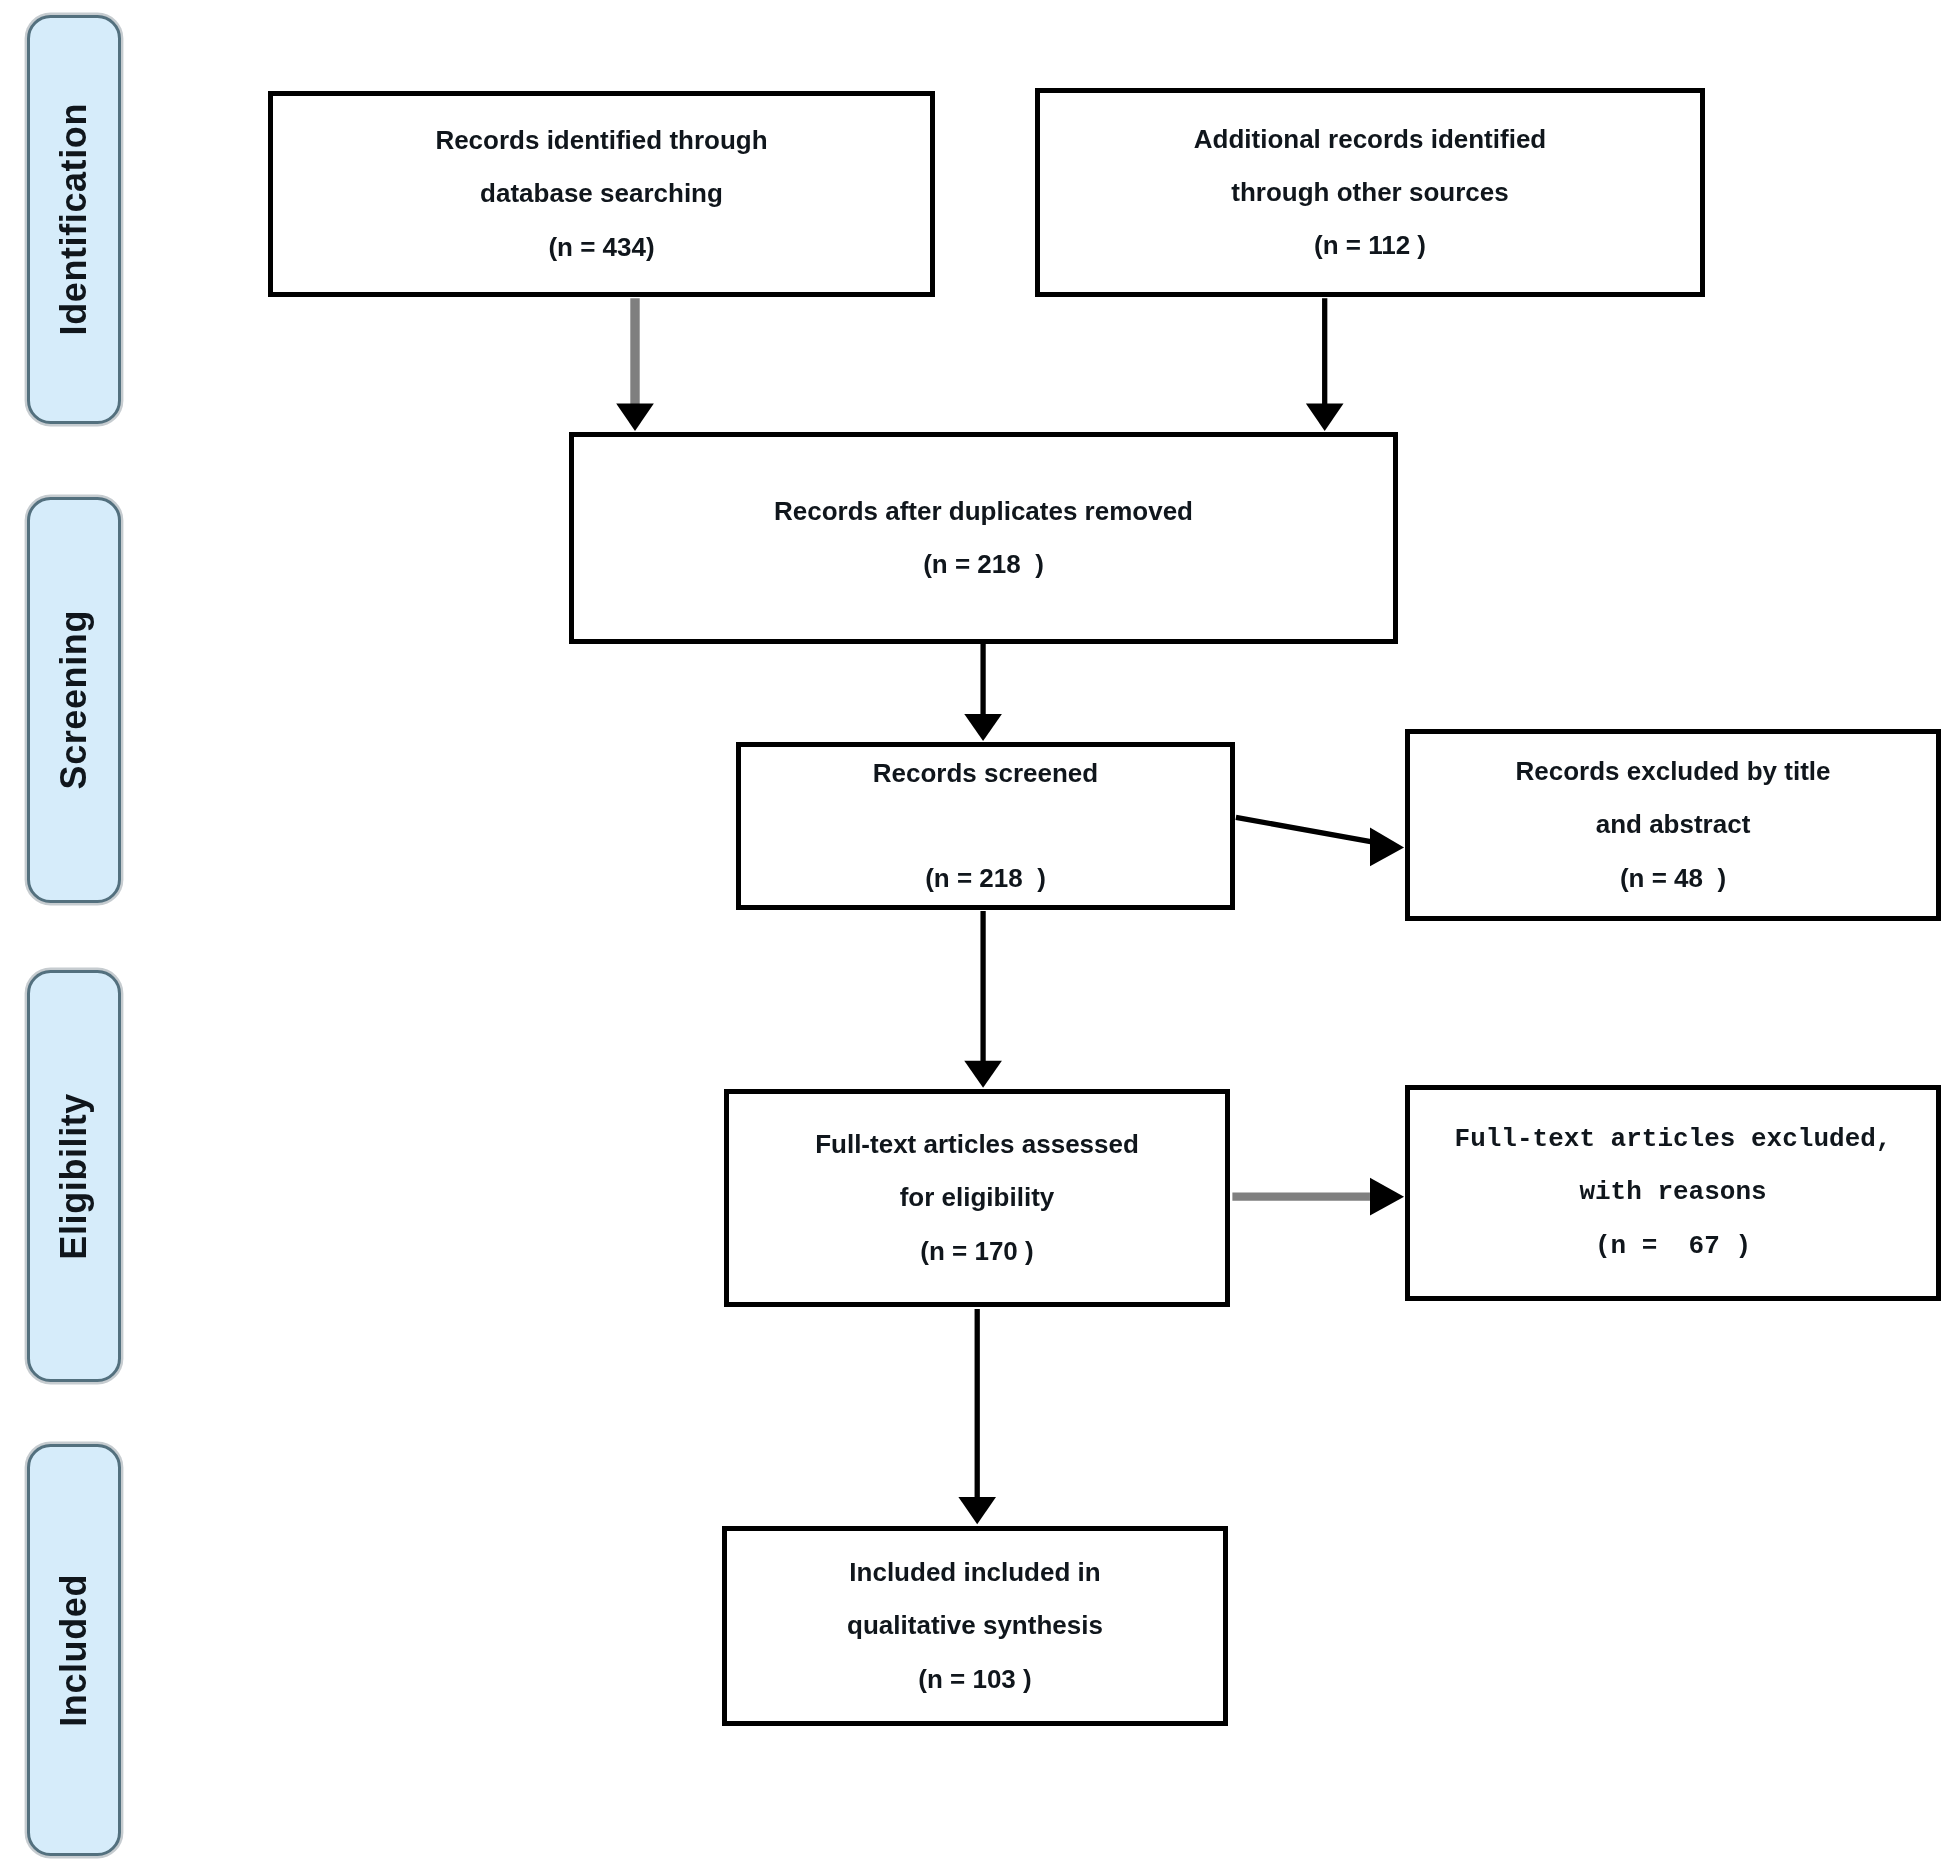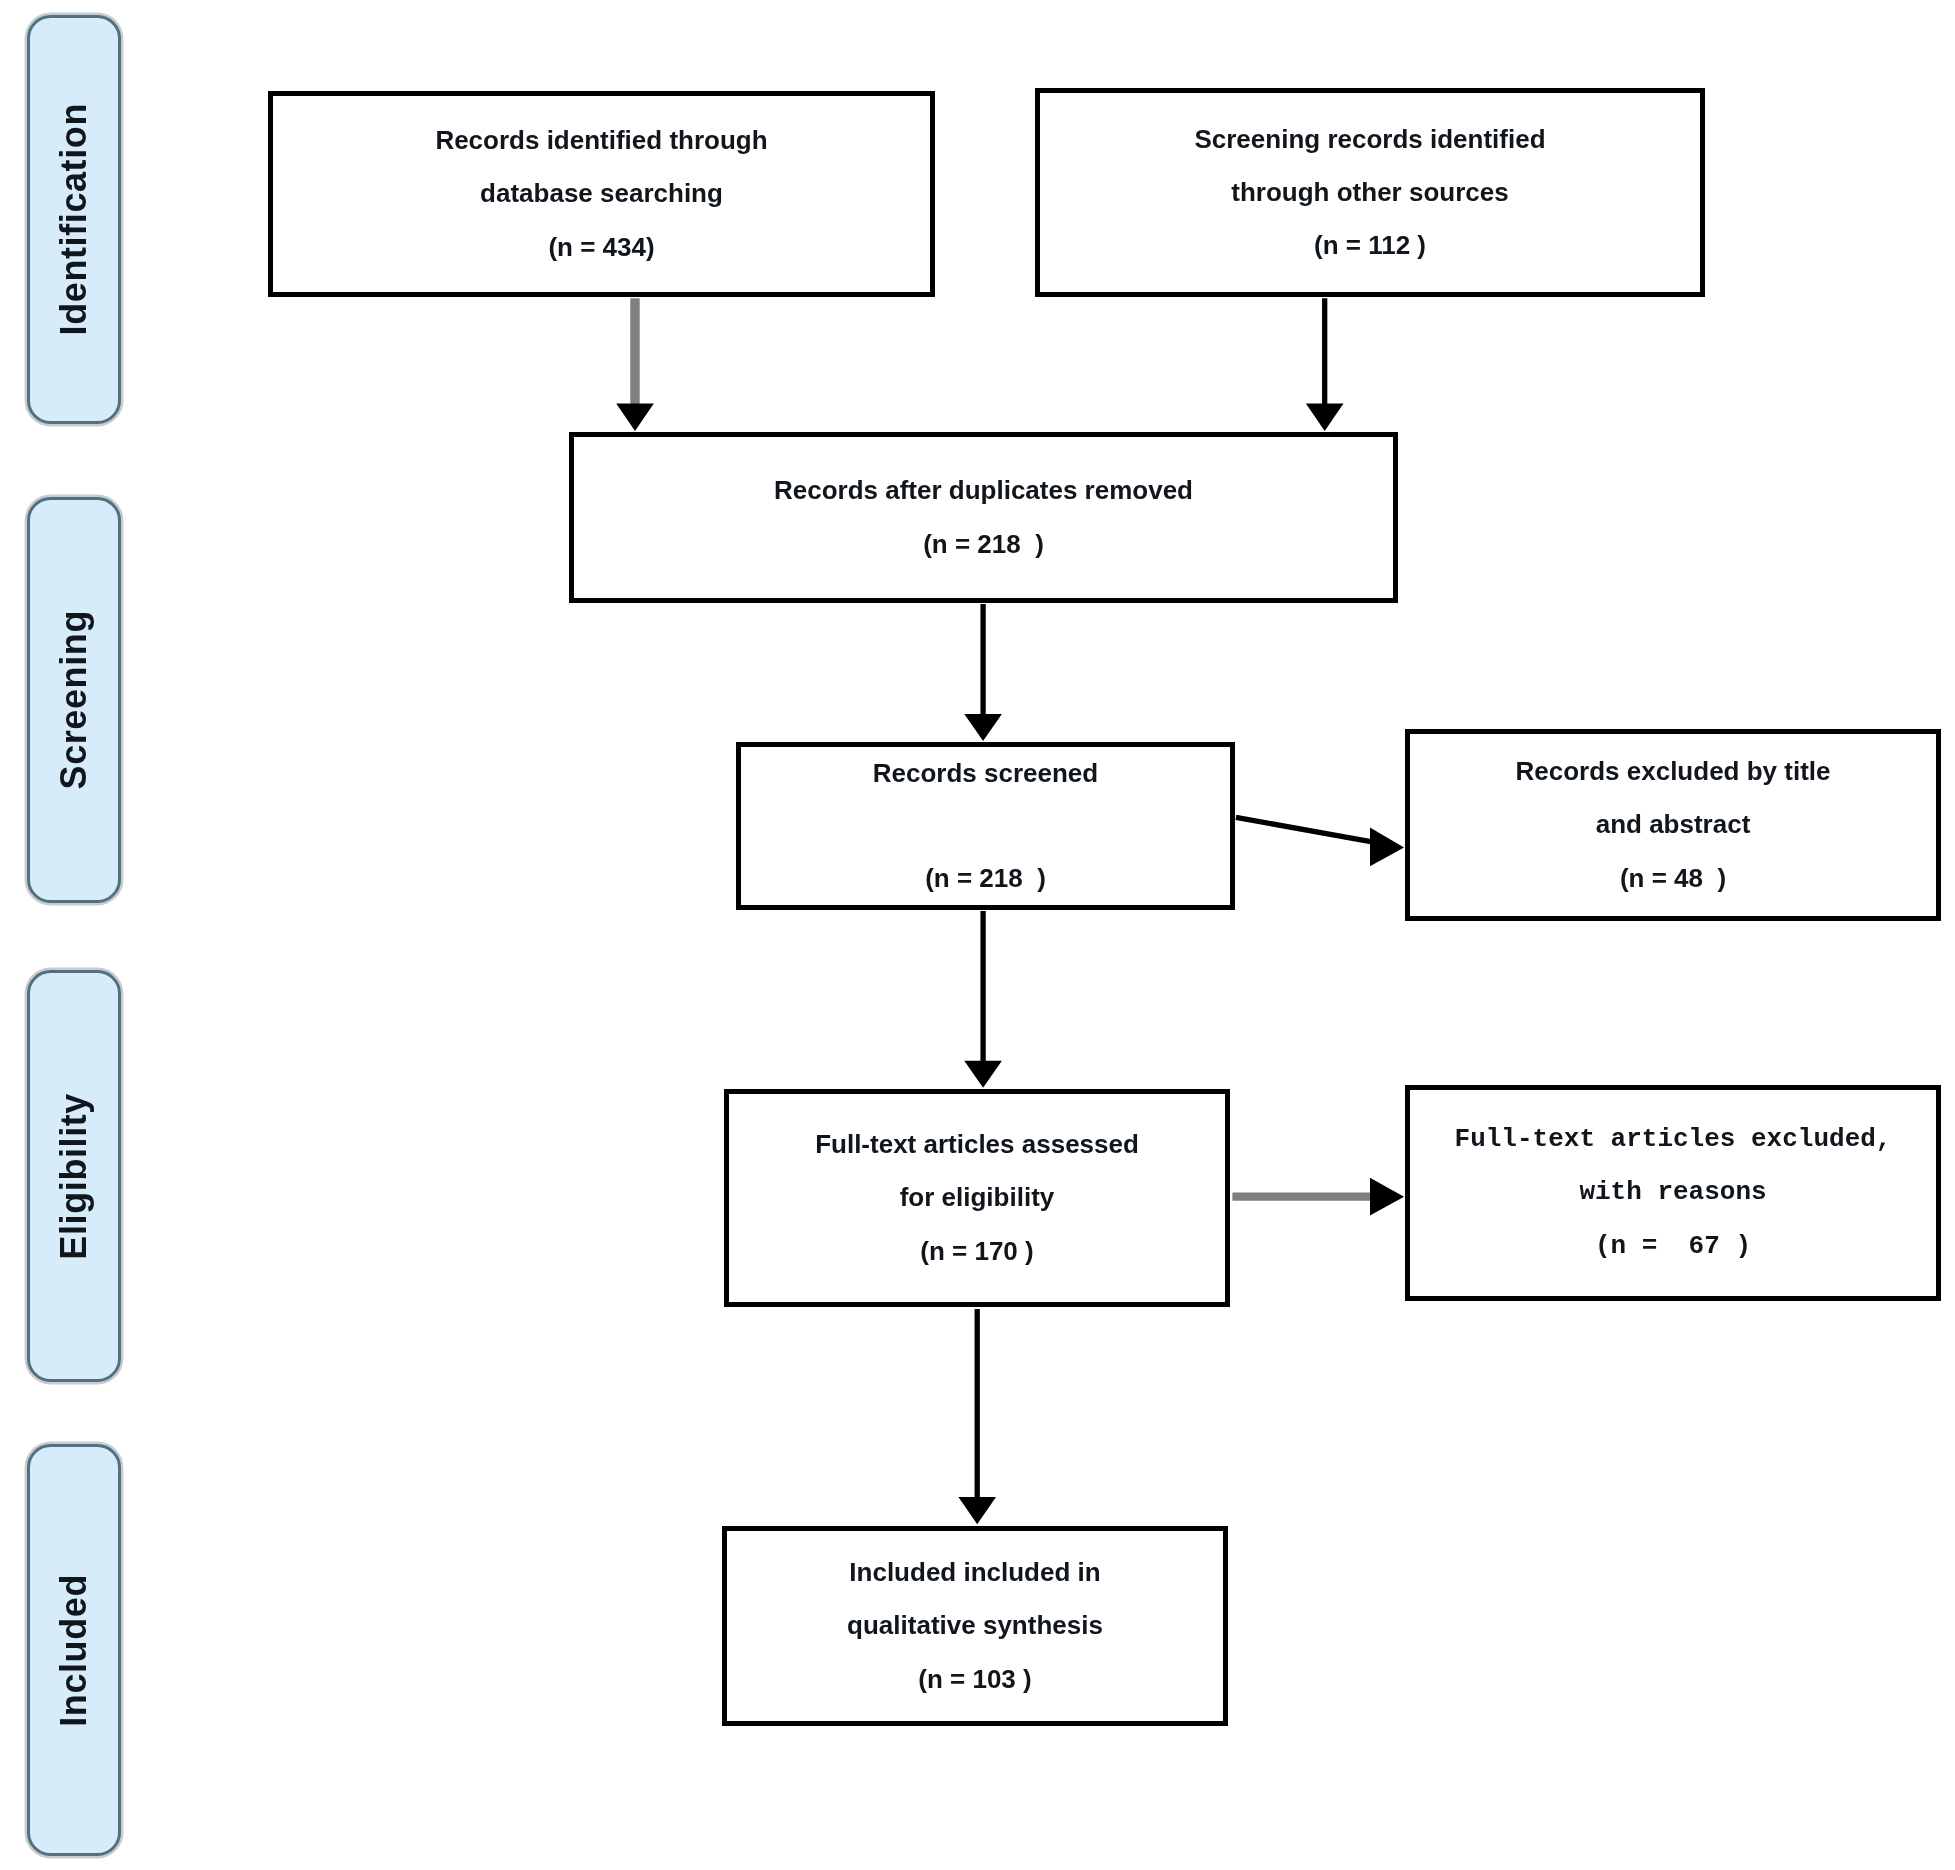--- a/index.html
+++ b/index.html
@@ -110,26 +110,26 @@
     </g>
   </svg>
 
   <div class="box" style="left:268px; top:91px; width:667px; height:206px;">
     <div class="line">Records identified through</div>
     <div class="line">database searching</div>
     <div class="line">(n = 434)</div>
   </div>
 
   <div class="box" style="left:1035px; top:88px; width:670px; height:209px;">
-    <div class="line">Screening records identified</div>
+    <div class="line">Additional records identified</div>
     <div class="line">through other sources</div>
     <div class="line">(n = 112 )</div>
   </div>
 
-  <div class="box" style="left:569px; top:432px; width:829px; height:171px;">
+  <div class="box" style="left:569px; top:432px; width:829px; height:212px;">
     <div class="line">Records after duplicates removed</div>
     <div class="line">(n = 218  )</div>
   </div>
 
   <div class="box" style="left:736px; top:742px; width:499px; height:168px;justify-content:space-between;">
     <div class="line">Records screened</div>
     <div class="line">(n = 218  )</div>
   </div>
 
   <div class="box" style="left:1405px; top:729px; width:536px; height:192px;">

